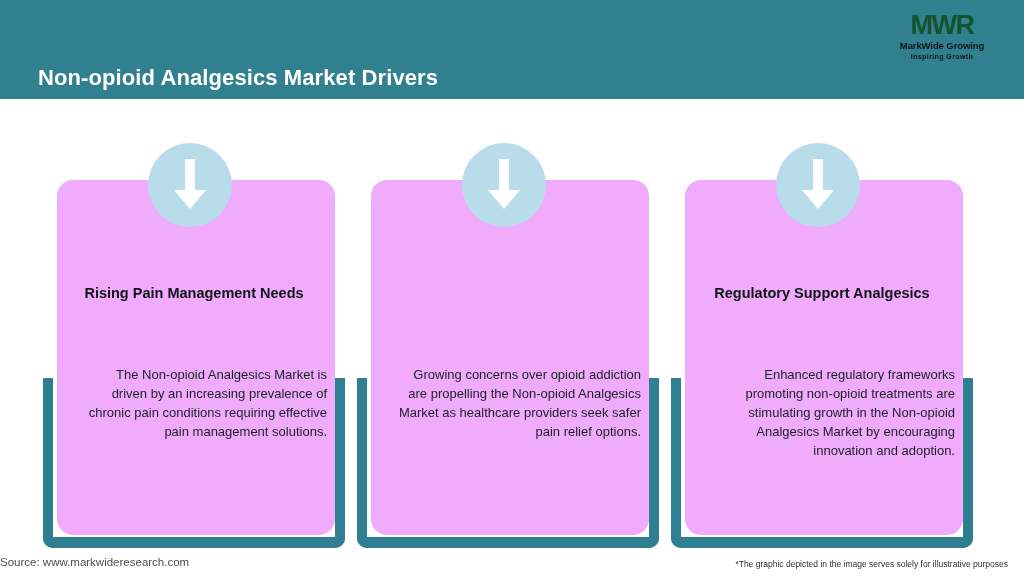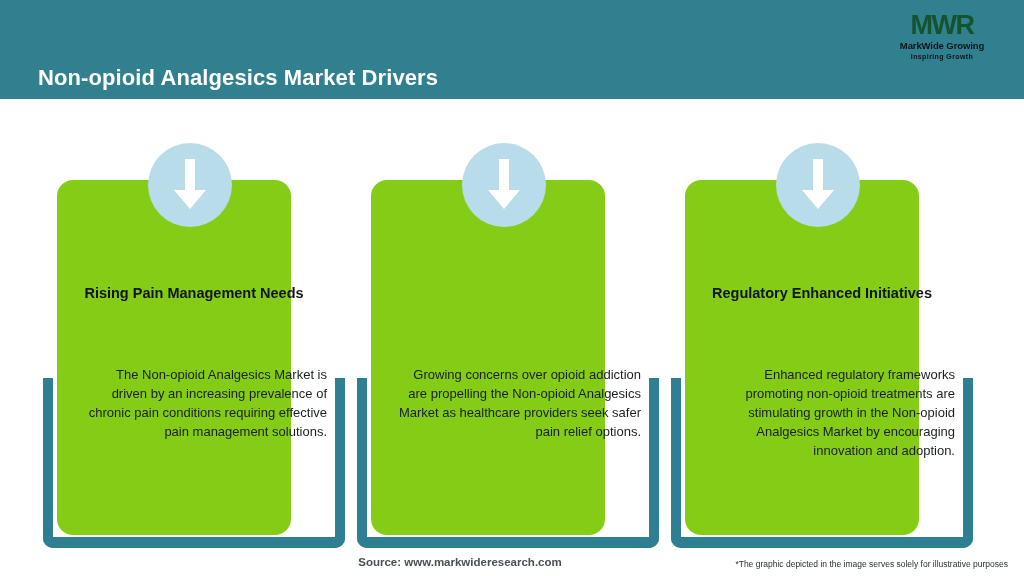--- a/index.html
+++ b/index.html
@@ -102,23 +102,23 @@
     border-right: 10px solid #2f7f92;
     border-bottom: 11px solid #2f7f92;
     border-bottom-left-radius: 10px;
     border-bottom-right-radius: 10px;
   }
 
   .card {
     position: absolute;
     left: 14px;
     top: 37px;
-    width: 234px;
+    width: 278px;
     height: 355px;
-    background: #84cc16;
+    background: #f0abfc;
     border-radius: 16px;
   }
 
   .card-icon {
     position: absolute;
     left: 105px;
     top: 0px;
     width: 84px;
     height: 84px;
     border-radius: 50%;
@@ -156,23 +156,22 @@
     color: #1b1f23;
     line-height: 19px;
   }
 
   
   .footer-source {
     position: absolute;
     left: 0;
     top: 556px;
     width: 920px;
-    text-align: center;
     font-size: 11.5px;
-    font-weight: bold;
+    font-weight: normal;
     color: #4a4f55;
   }
 
   .footer-note {
     position: absolute;
     right: 16px;
     top: 559px;
     font-size: 8.5px;
     color: #2b3034;
     white-space: nowrap;
@@ -214,21 +213,21 @@
     <div class="card-icon">
       <svg viewBox="0 0 36 52" xmlns="http://www.w3.org/2000/svg" aria-hidden="true">
         <path d="M13 0 L23 0 L23 31 L34 31 L18 50 L2 31 L13 31 Z" fill="#ffffff"></path>
       </svg>
     </div>
   </div>
 
   <div class="card-wrap c2">
     <div class="u-frame"></div>
     <div class="card">
-      <div class="card-title">Regulatory Enhanced Initiatives</div>
+      <div class="card-title">Regulatory Support Analgesics</div>
       <div class="card-body">Enhanced regulatory frameworks promoting non-opioid treatments are stimulating growth in the Non-opioid Analgesics Market by encouraging innovation and adoption.</div>
     </div>
     <div class="card-icon">
       <svg viewBox="0 0 36 52" xmlns="http://www.w3.org/2000/svg" aria-hidden="true">
         <path d="M13 0 L23 0 L23 31 L34 31 L18 50 L2 31 L13 31 Z" fill="#ffffff"></path>
       </svg>
     </div>
   </div>
 
 </div>

